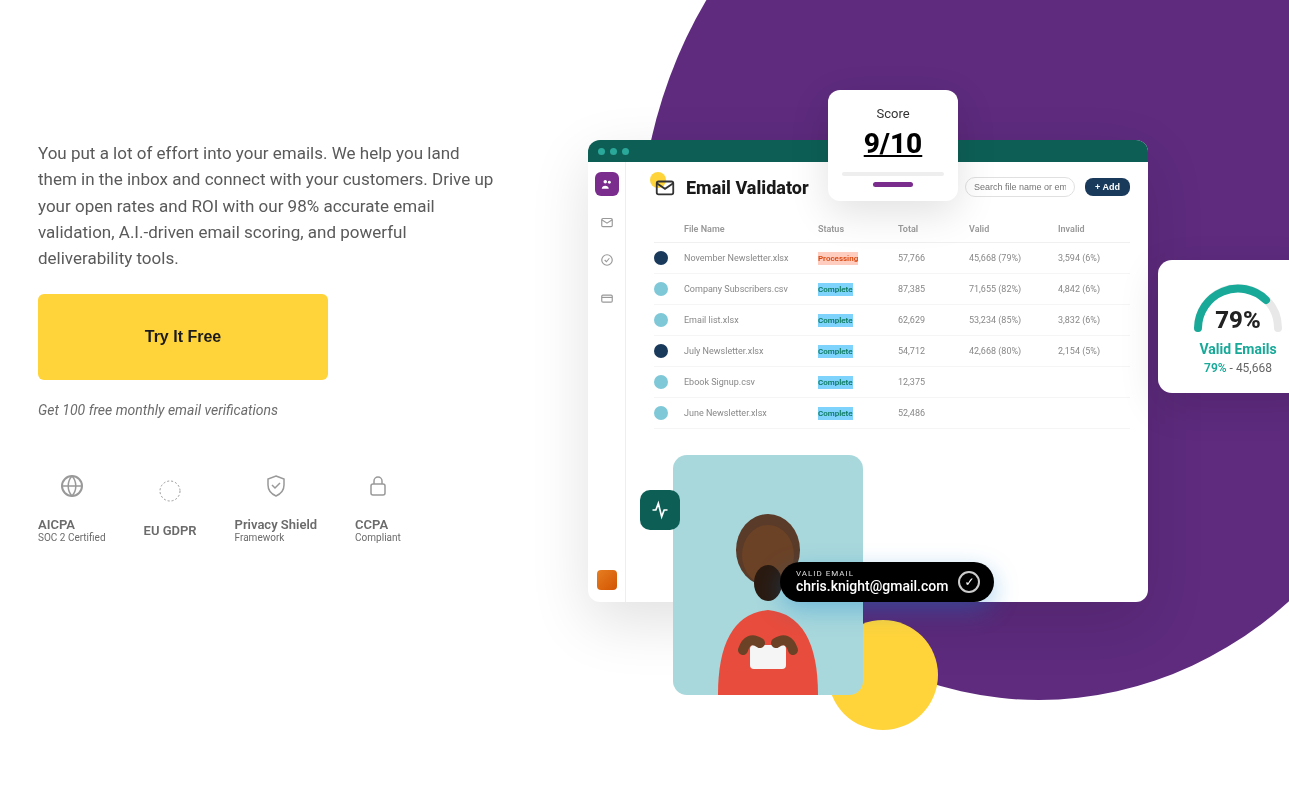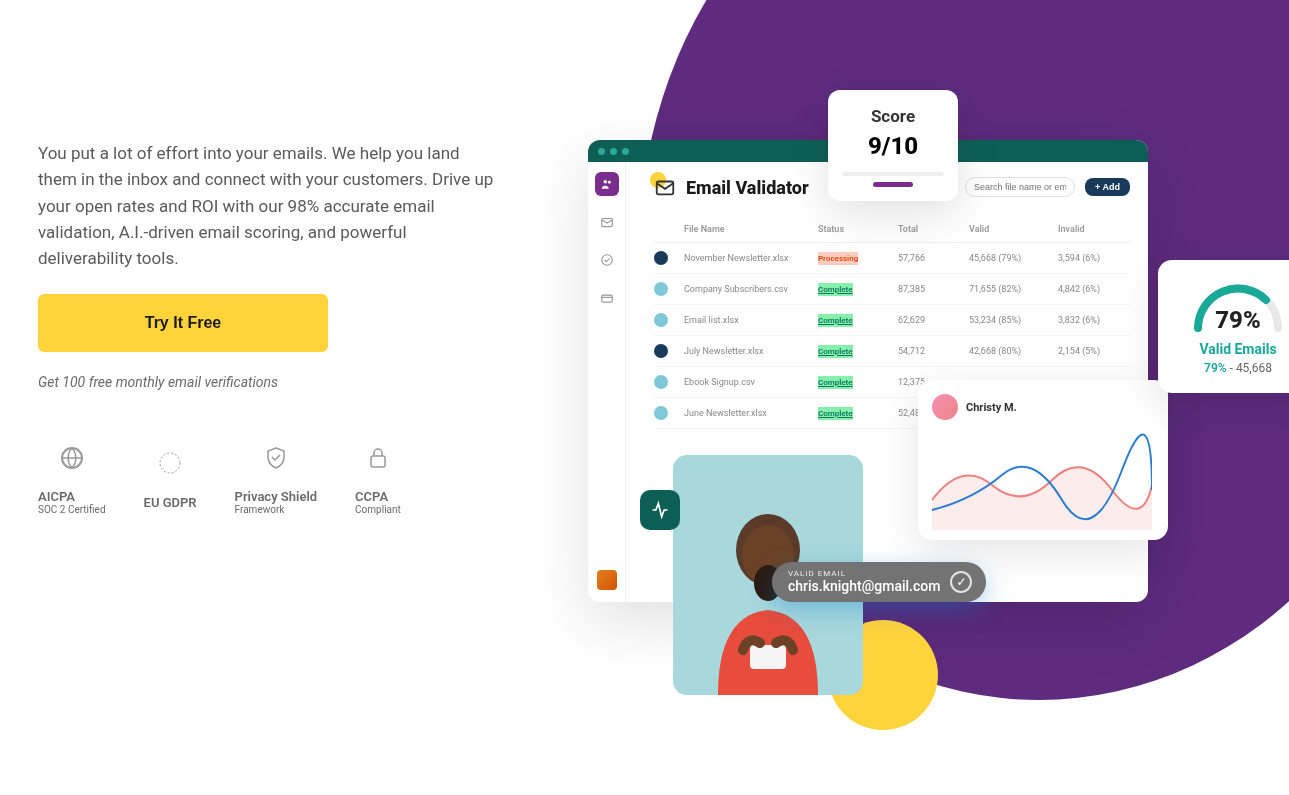--- a/index.html
+++ b/index.html
@@ -46,21 +46,21 @@
   color: #5a5a5a;
   margin-bottom: 22px;
   max-width: 460px;
 }
 .cta-btn {
   display: inline-block;
   background: #ffd43b;
   color: #1a1a1a;
   font-size: 16px;
   font-weight: 700;
-  padding: 20px 70px;
+  padding: 34px 70px;
   border: none;
   border-radius: 6px;
   cursor: pointer;
   width: 290px;
   text-align: center;
 }
 .cta-note {
   font-size: 14px;
   font-style: italic;
   color: #6b6b6b;
@@ -183,37 +183,37 @@
 .thead { color: #999; font-weight: 600; font-size: 9px; border-bottom: 1px solid #f0f0f0; }
 .trow { border-bottom: 1px solid #f5f5f5; color: #888; font-size: 9px; }
 .dot { width: 14px; height: 14px; border-radius: 50%; border: 2px solid #d0d0d0; }
 .dot.dark { background: #1a3a5c; border-color: #1a3a5c; }
 .dot.blue { background: #7fc8d8; border-color: #7fc8d8; }
 .pill {
   padding: 2px 0; border-radius: 0; font-size: 8px; font-weight: 600;
   display: inline-block; text-align: center;
 }
 .pill.proc { background: #ffcdbf; color: #d9480f; }
-.pill.comp { background: #86efac; color: #0d7a5f; text-decoration: underline; }
+.pill.comp { background: #7dd3fc; color: #0d7a5f; }
 
 
 .score-card {
   position: absolute;
   top: -50px;
   left: 240px;
   width: 130px;
   background: #fff;
   border-radius: 12px;
   box-shadow: 0 12px 40px rgba(0,0,0,0.12);
   padding: 16px 14px 14px;
   text-align: center;
   z-index: 5;
 }
-.score-label { font-size: 17px; font-weight: 700; color: #333; }
-.score-value { font-size: 24px; font-weight: 800; margin: 6px 0 12px; }
+.score-label { font-size: 13px; font-weight: 400; color: #333; }
+.score-value { font-size: 28px; font-weight: 800; margin: 6px 0 12px; text-decoration: underline; }
 .score-bar { height: 4px; background: #eee; border-radius: 2px; margin-bottom: 6px; }
 .score-bar2 { height: 5px; width: 40px; margin: 0 auto; background: #7b2d8e; border-radius: 3px; }
 
 .valid-card {
   position: absolute;
   top: 120px;
   right: -50px;
   width: 160px;
   background: #fff;
   border-radius: 14px;
@@ -264,22 +264,22 @@
   bottom: -40px; right: -40px;
   width: 110px; height: 110px;
   border-radius: 50%;
   background: #ffd43b;
   z-index: 4;
 }
 
 .valid-pill {
   position: absolute;
   top: 422px;
-  left: 184px;
-  background: #737373;
+  left: 192px;
+  background: #000000;
   color: #fff;
   border-radius: 20px;
   padding: 8px 14px 8px 16px;
   display: flex;
   align-items: center;
   gap: 10px;
   z-index: 7;
   box-shadow: 0 8px 24px rgba(11,127,209,0.35);
 }
 .valid-pill-text { line-height: 1.1; }
@@ -483,31 +483,20 @@
           <path d="M10 50 A40 40 0 0 1 78 22" fill="none" stroke="#18a999" stroke-width="8" stroke-linecap="round"></path>
         </svg>
         <div class="valid-pct">79%</div>
       </div>
       <div class="valid-title">Valid Emails</div>
       <div class="valid-detail">
         <span class="teal">79%</span><span> - 45,668</span>
       </div>
     </div>
 
-    <div class="wave-card">
-      <div class="wave-user">
-        <div class="wave-avatar"></div>
-        <span>Christy M.</span>
-      </div>
-      <svg width="220" height="100" viewBox="0 0 220 100" style="margin-top:10px">
-        <path d="M0 70 Q30 30 60 55 T120 50 T180 60 T220 55" fill="none" stroke="#f08080" stroke-width="2"></path>
-        <path d="M0 70 Q30 30 60 55 T120 50 T180 60 T220 55 L220 100 L0 100 Z" fill="#f08080" opacity="0.15"></path>
-        <path d="M0 80 Q40 70 70 45 T130 70 T190 40 T220 60" fill="none" stroke="#2b7dd1" stroke-width="2"></path>
-      </svg>
-    </div>
 
     <div class="pulse-box">
       <svg width="20" height="20" viewBox="0 0 24 24" fill="none" stroke="#fff" stroke-width="2">
           <path d="M3 12h4l3-8 4 16 3-8h4"></path>
         </svg>
     </div>
 
     <div class="yellow-circle" style="top:480px; left:240px;"></div>
     <div class="photo-card">
       <svg class="person" viewBox="0 0 160 200">

